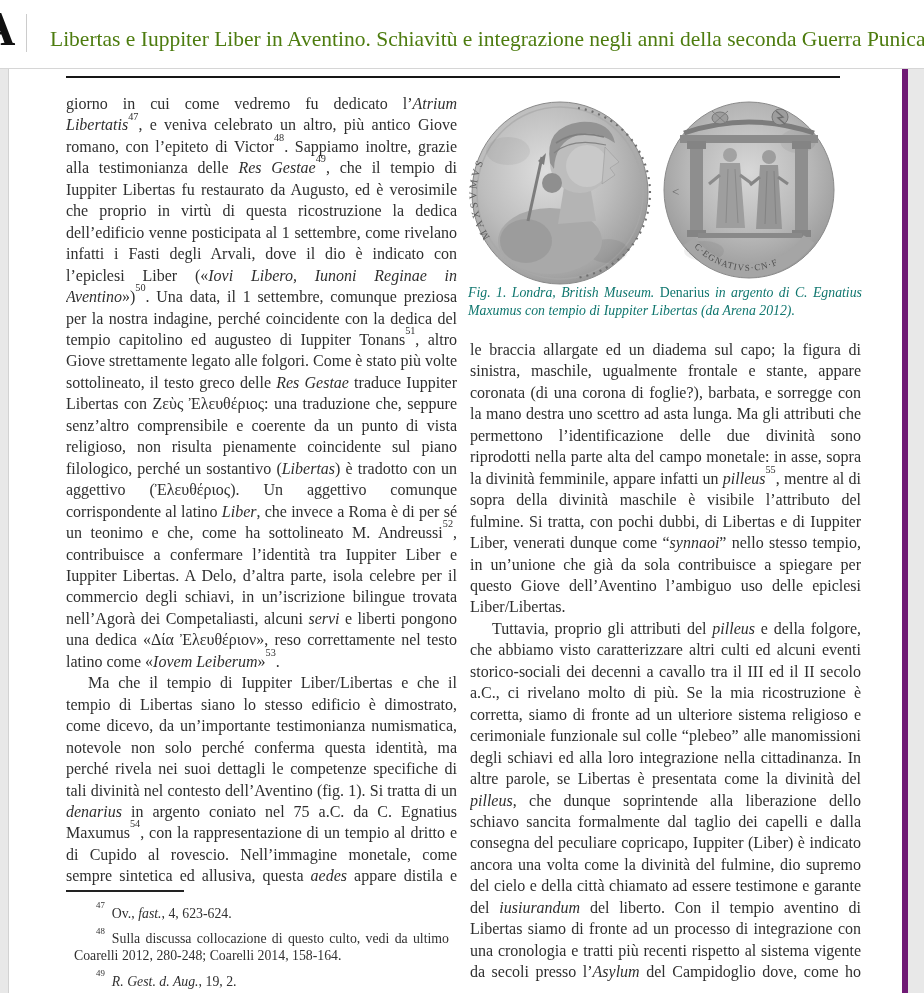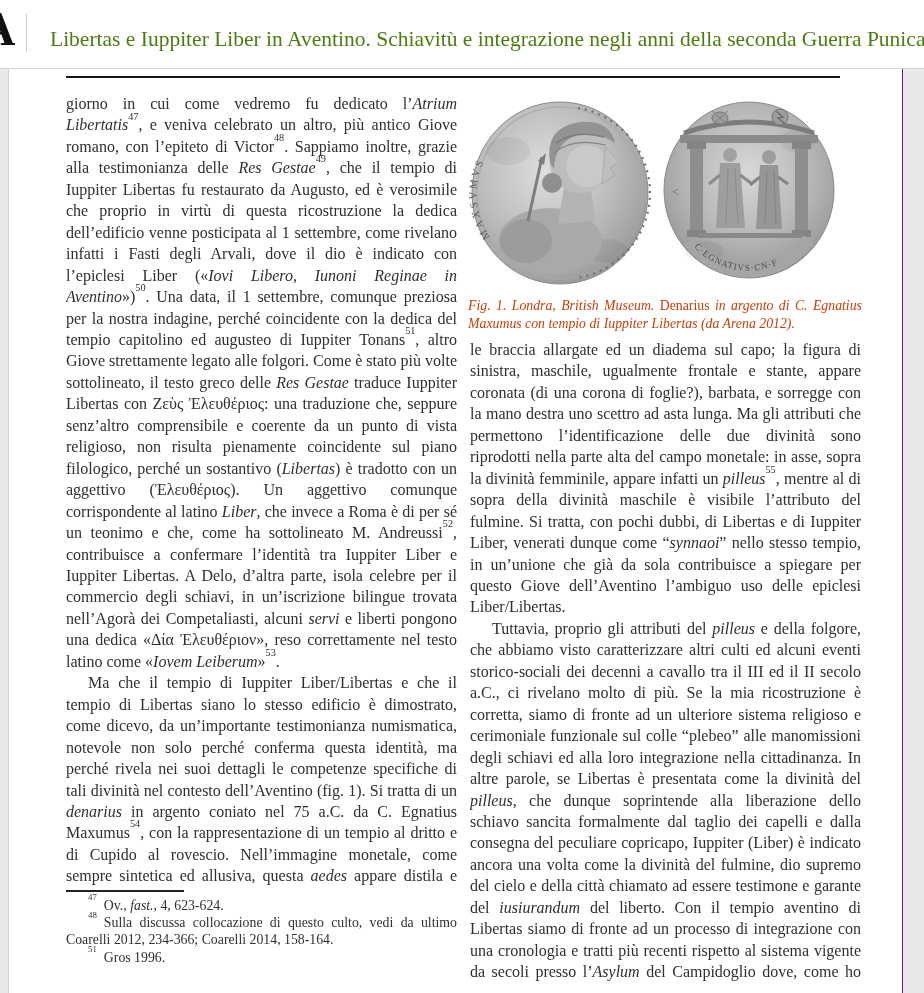--- a/index.html
+++ b/index.html
@@ -18,51 +18,51 @@
   }
   .header-divider{
     position:absolute;left:26px;top:14px;width:1px;height:38px;background:#cccccc;
   }
   .doc-title{
     position:absolute;left:38px;top:15px;margin:12px;
     font-size:21.5px;font-weight:normal;color:#4d7c0f;white-space:nowrap;
   }
   .page{
     position:absolute;left:8px;top:69px;width:893px;height:924px;
-    background:#ffffff;border-left:1px solid #d2d2d2;border-right:1px solid #701a75;
+    background:#ffffff;border-left:1px solid #d2d2d2;border-right:6px solid #701a75;
     overflow:hidden;
   }
   .page-rule{
     position:absolute;left:57px;top:7px;width:774px;height:2px;background:#161616;
   }
   .col{
     position:absolute;width:391px;
     font-size:16px;line-height:21.45px;text-align:justify;color:#2f2f2f;
   }
   .col p{margin:0;padding:0;}
   .col p.indent{text-indent:22px;}
   .col1{left:57px;top:24px;height:792px;overflow:hidden;}
   .col2{left:461px;top:270px;height:647px;overflow:hidden;}
   sup{font-size:64%;line-height:0;position:relative;top:-0.45em;}
   .it{font-style:italic;}
   .figure-box{
     position:absolute;left:459px;top:22px;width:394px;height:202px;background:#ffffff;
   }
   .caption{
-    position:absolute;left:459px;top:228px;width:394px;
-    font-size:13.8px;line-height:17.6px;text-align:justify;color:#c2410c;
+    position:absolute;left:459px;top:215px;width:394px;
+    font-size:13.8px;line-height:17.6px;text-align:justify;color:#0f766e;
   }
   .fn-sep{
     position:absolute;left:57px;top:821px;width:118px;height:1.5px;background:#222222;
   }
   .footnotes{
     position:absolute;left:57px;top:828px;width:391px;
     font-size:13.8px;line-height:17.2px;text-align:justify;color:#303030;
   }
-  .fn{text-indent:22px;margin:0;}
+  .fn{text-indent:22px;margin:8px;}
   .fn sup{margin-right:7px;}
 </style>
 </head>
 <body>
 
 <div class="viewer-header">
   <span class="doc-initial">A</span>
   <span class="header-divider"></span>
   <h1 class="doc-title">Libertas e Iuppiter Liber in Aventino. Schiavitù e integrazione negli anni della seconda Guerra Punica,</h1>
 </div>
@@ -167,17 +167,18 @@
 
   <div class="col col2">
     <p><span>le braccia allargate ed un diadema sul capo; la figura di sinistra, maschile, ugualmente frontale e stante, appare coronata (di una corona di foglie?), barbata, e sorregge con la mano destra uno scettro ad asta lunga. Ma gli attributi che permettono l’identificazione delle due divinità sono riprodotti nella parte alta del campo monetale: in asse, sopra la divinità femminile, appare infatti un </span><span class="it">pilleus</span><sup>55</sup><span>, mentre al di sopra della divinità maschile è visibile l’attributo del fulmine. Si tratta, con pochi dubbi, di Libertas e di Iuppiter Liber, venerati dunque come “</span><span class="it">synnaoi</span><span>” nello stesso tempio, in un’unione che già da sola contribuisce a spiegare per questo Giove dell’Aventino l’ambiguo uso delle epiclesi Liber/Libertas.</span></p>
     <p class="indent"><span>Tuttavia, proprio gli attributi del </span><span class="it">pilleus</span><span> e della folgore, che abbiamo visto caratterizzare altri culti ed alcuni eventi storico-sociali dei decenni a cavallo tra il III ed il II secolo a.C., ci rivelano molto di più. Se la mia ricostruzione è corretta, siamo di fronte ad un ulteriore sistema religioso e cerimoniale funzionale sul colle “plebeo” alle manomissioni degli schiavi ed alla loro integrazione nella cittadinanza. In altre parole, se Libertas è presentata come la divinità del </span><span class="it">pilleus</span><span>, che dunque soprintende alla liberazione dello schiavo sancita formalmente dal taglio dei capelli e dalla consegna del peculiare copricapo, Iuppiter (Liber) è indicato ancora una volta come la divinità del fulmine, dio supremo del cielo e della città chiamato ad essere testimone e garante del </span><span class="it">iusiurandum</span><span> del liberto. Con il tempio aventino di Libertas siamo di fronte ad un processo di integrazione con una cronologia e tratti più recenti rispetto al sistema vigente da secoli presso l’</span><span class="it">Asylum</span><span> del Campidoglio dove, come ho cercato di dimostrare, Veiove e Iuppiter si rivelano come le divinità tutelari di analoghi passaggi di </span></p>
   </div>
 
   <div class="fn-sep"></div>
 
   <div class="footnotes">
     <p class="fn"><sup>47</sup><span><span>Ov., </span><span class="it">fast.</span><span>, 4, 623-624.</span></span></p>
-    <p class="fn"><sup>48</sup><span><span>Sulla discussa collocazione di questo culto, vedi da ultimo Coarelli 2012, 234-366; Coarelli 2014, 158-164.</span></span></p>
+    <p class="fn"><sup>48</sup><span><span>Sulla discussa collocazione di questo culto, vedi da ultimo Coarelli 2012, 280-248; Coarelli 2014, 158-164.</span></span></p>
+    <p class="fn"><sup>49</sup><span><span class="it">R. Gest. d. Aug.</span><span>, 19, 2.</span></span></p>
     <p class="fn"><sup>51</sup><span><span>Gros 1996.</span></span></p>
 
   </div>
 </div>
 
 </body></html>

